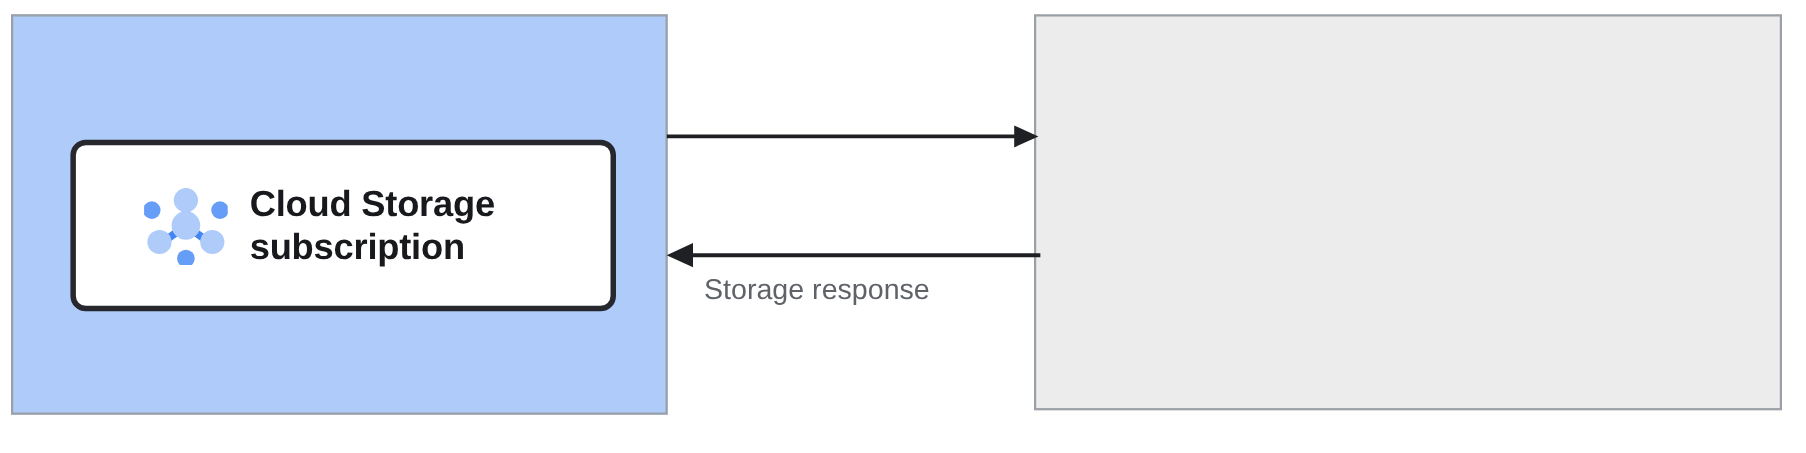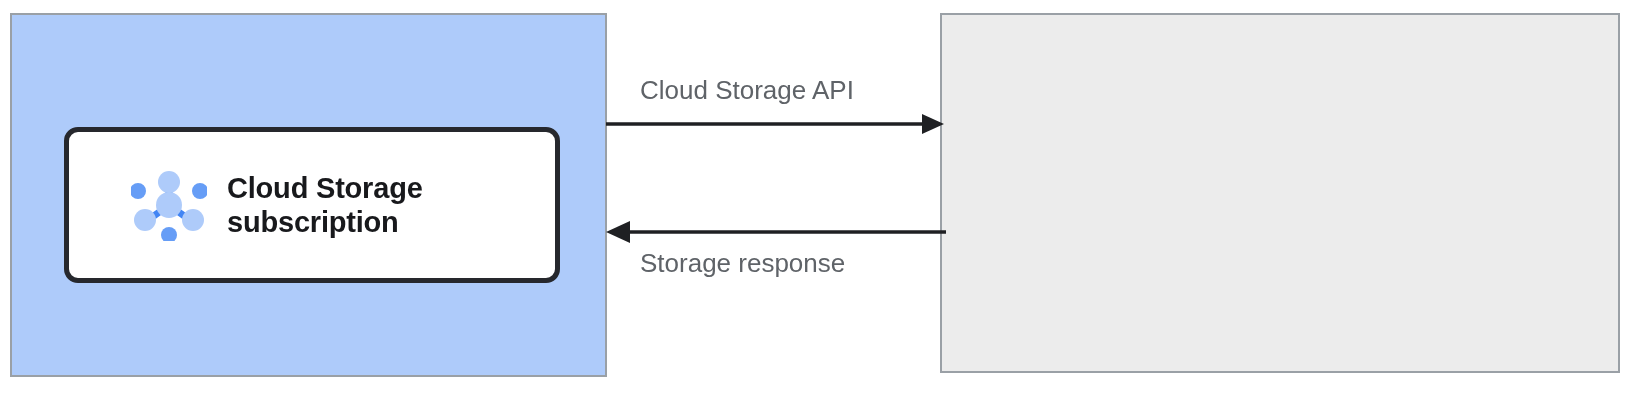--- a/index.html
+++ b/index.html
@@ -55,21 +55,21 @@
     width: 496px;
     height: 156px;
     padding-left: 62px;
   }
 
   .card-icon {
     flex: 0 0 auto;
     display: block;
   }
   .card-label {
-    font-size: 29px;
+    font-size: 33px;
     font-weight: bold;
     line-height: 1.18;
     color: #18191c;
     letter-spacing: -0.2px;
     white-space: pre-line;
   }
   #card-subscription .card-label { margin-left: 20px; }
 
   
   .connector {
@@ -134,21 +134,20 @@
       <span class="card-label">Cloud Storage
 subscription</span>
     </div>
   </div>
 
   <div class="panel" id="panel-bucket">
 
     
   </div>
 
-  <span class="edge-label" id="label-api">Cloud Storage API</span>
 
   <svg class="connector" id="connector-api" viewBox="0 0 340 40">
     <line x1="0" y1="20" x2="322" y2="20" stroke="#1f2023" stroke-width="3.5"></line>
     <polygon points="338,20 316,10 316,30" fill="#1f2023"></polygon>
   </svg>
 
   <svg class="connector" id="connector-response" viewBox="0 0 340 40">
     <line x1="18" y1="20" x2="340" y2="20" stroke="#1f2023" stroke-width="3.5"></line>
     <polygon points="0,20 24,9 24,31" fill="#1f2023"></polygon>
   </svg>

